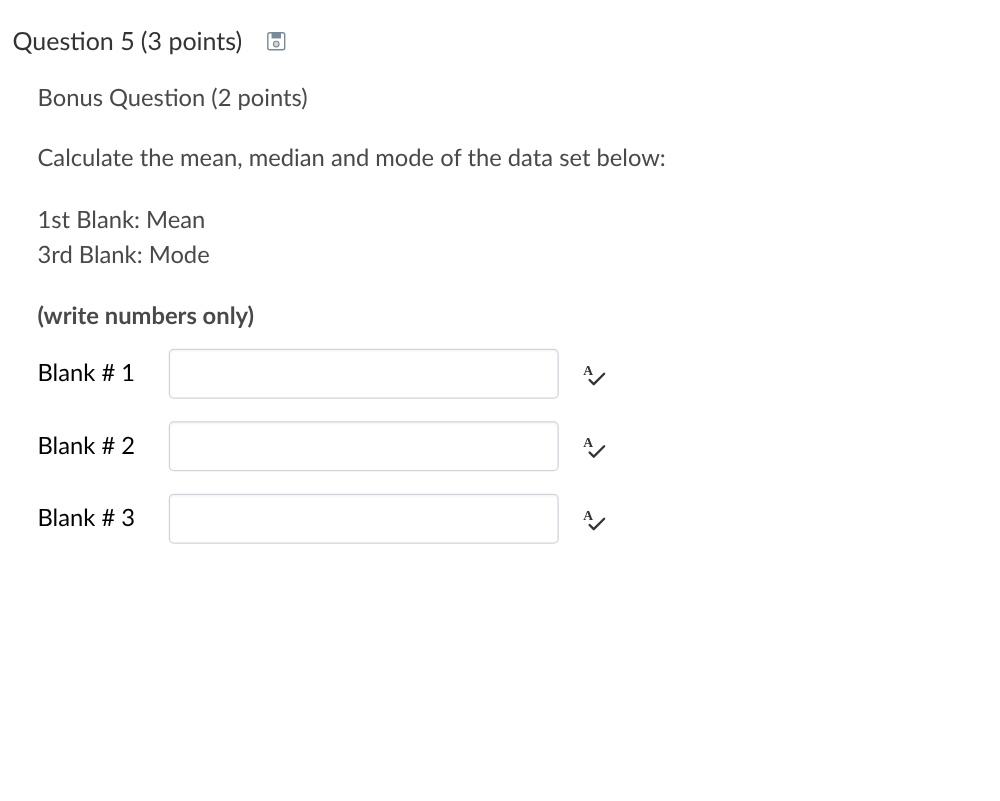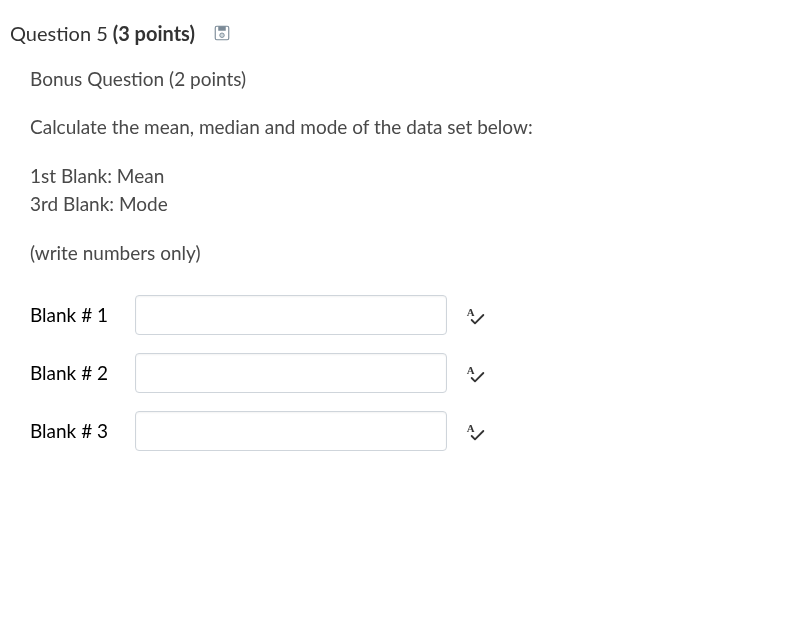--- a/index.html
+++ b/index.html
@@ -21,21 +21,21 @@
       margin-bottom: 16px;
       display: flex;
       align-items: center;
       gap: 18px;
     }
     .question-title-strong {
       font-weight: 400;
       font-size: 20px;
     }
     .question-points {
-      font-weight: 700;
+      font-weight: 400;
       font-size: 20px;
     }
     .save-icon {
       width: 18px;
       height: 18px;
       display: inline-flex;
       align-items: center;
       justify-content: center;
     }
     .body-section {
@@ -43,21 +43,22 @@
       color: #494949;
     }
     .para {
       margin-bottom: 20px;
     }
     .blank-legend p {
       margin-bottom: 0;
     }
     .hint {
       margin-top: 20px;
-      margin-bottom: 28px;
+      margin-bottom: 12px;
+      font-weight: bold;
     }
     .blank-row {
       display: flex;
       align-items: center;
       margin-bottom: 18px;
     }
     .blank-label {
       width: 105px;
       color: #000000;
     }

